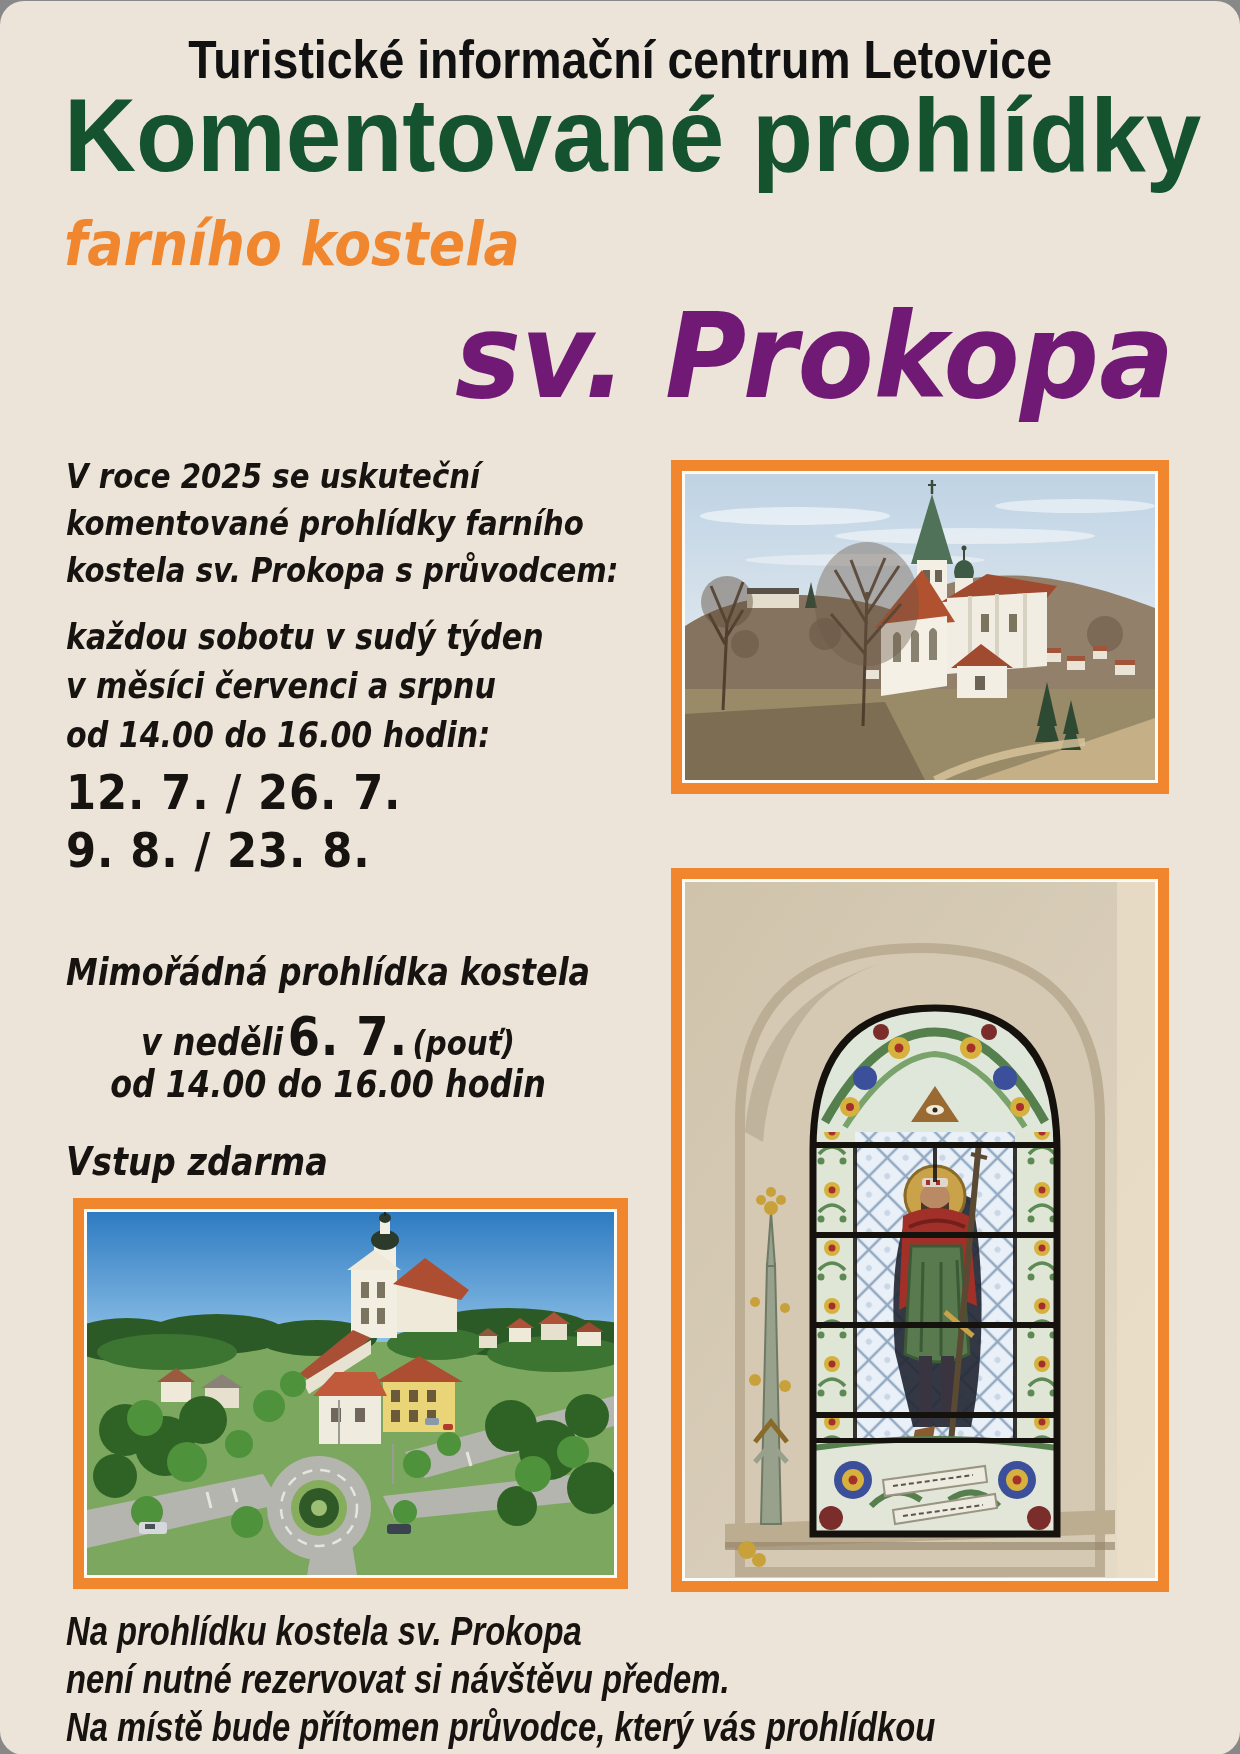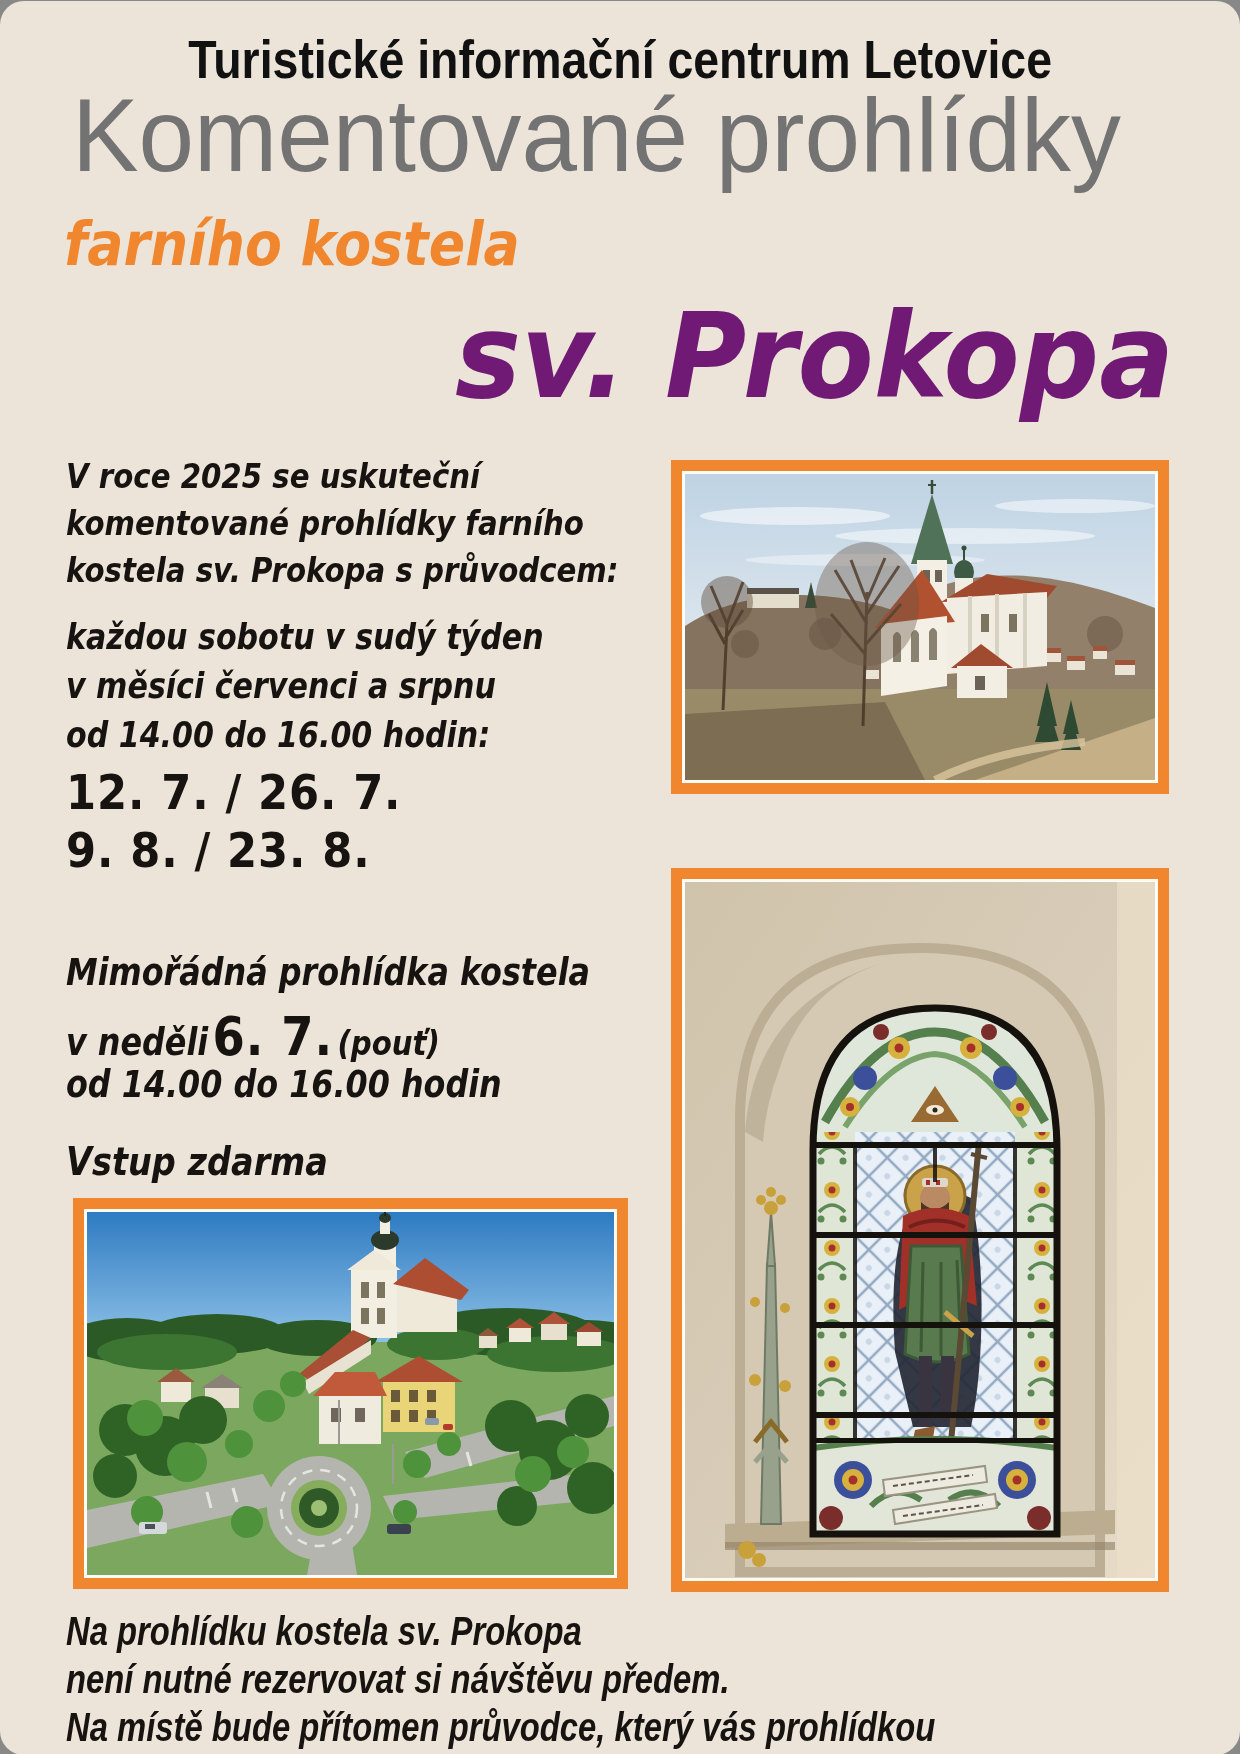--- a/index.html
+++ b/index.html
@@ -11,23 +11,23 @@
   .abs{position:absolute;}
   .sq{display:inline-block; white-space:nowrap;}
   
   .org-line{
     left:70px; top:30px; width:1100px; text-align:center;
     font-family:"Liberation Sans", sans-serif; font-weight:bold;
     font-size:54px; line-height:1.05; color:#111;
   }
   .org-line .sq{transform:scaleX(.86); transform-origin:center;}
   .main-title{
-    left:72px; top:82px; width:1120px;
-    font-family:"Liberation Sans", sans-serif; font-weight:400;
-    font-size:104px; line-height:1; color:#737373;
+    left:64px; top:82px; width:1120px;
+    font-family:"Liberation Sans", sans-serif; font-weight:700;
+    font-size:104px; line-height:1; color:#14532d;
   }
   .main-title .sq{transform:scaleX(.96); transform-origin:left;}
   .subtitle1{
     left:64px; top:212px; font-size:61px; line-height:1;
     font-weight:bold; font-style:italic; color:#f0872e;
   }
   .subtitle1 .sq{transform:scaleX(.88); transform-origin:left;}
   .subtitle2{
     left:64px; right:66px; top:296px; text-align:right;
     font-size:118px; line-height:1; font-weight:bold; font-style:italic; color:#701a75;
@@ -35,21 +35,21 @@
   .subtitle2 .sq{transform:scaleX(.94); transform-origin:right;}
   
   .body-block{font-weight:bold; font-style:italic; transform-origin:left top;}
   .intro{left:66px; top:452px; font-size:34px; line-height:47px; transform:scaleX(.86);}
   .schedule{left:66px; top:612px; font-size:35px; line-height:49px; transform:scaleX(.86);}
   .dates{
     left:66px; top:762px; font-size:48px; line-height:58px;
     font-weight:bold; font-style:normal; transform:scaleX(.9); transform-origin:left top;
     letter-spacing:1px;
   }
-  .special{left:66px; top:950px;}
+  .special{left:66px; top:950px;text-align:center;}
   .special-heading{font-size:37px; line-height:44px; font-weight:bold; font-style:italic;
                    transform:scaleX(.86); transform-origin:left;}
   .special-line2{margin-top:10px; height:56px; transform:scaleX(.86); transform-origin:left; white-space:nowrap;}
   .special-prefix{font-size:37px; font-weight:bold; font-style:italic;}
   .special-date{font-size:54px; font-weight:bold; font-style:normal; letter-spacing:1px;}
   .special-note{font-size:34px; font-weight:bold; font-style:italic;}
   .special-time{font-size:37px; line-height:48px; font-weight:bold; font-style:italic;
                 transform:scaleX(.86); transform-origin:left;}
   .admission{left:66px; top:1138px; font-size:39px; line-height:46px;
              font-weight:bold; font-style:italic; transform:scaleX(.86); transform-origin:left top;}

